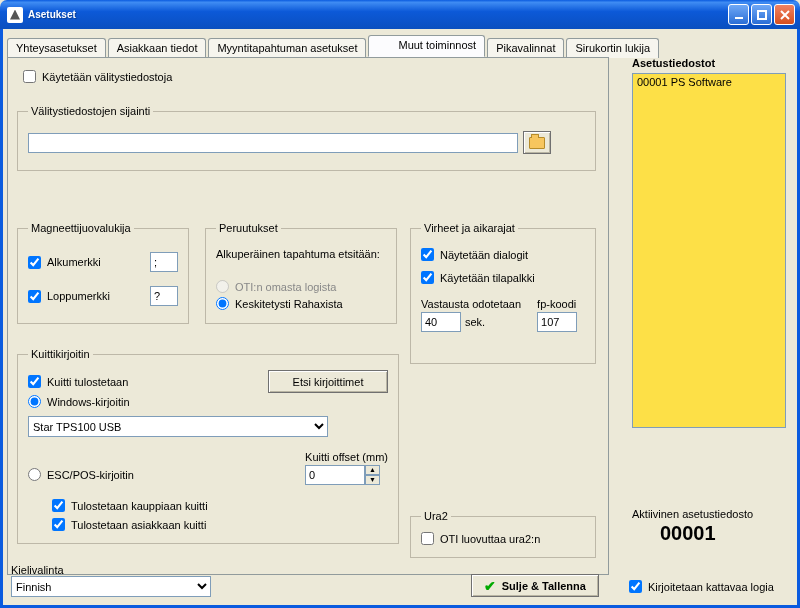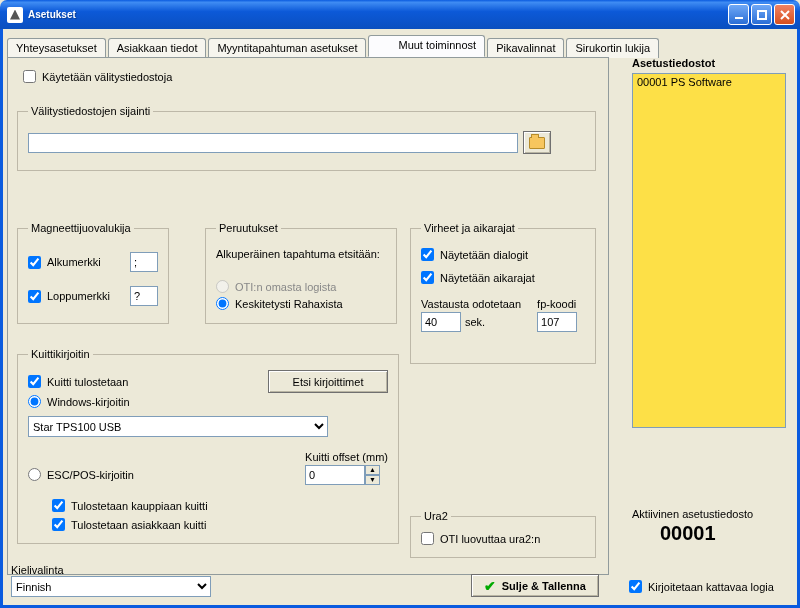--- a/index.html
+++ b/index.html
@@ -150,21 +150,21 @@
   .side-right .active-value { font-weight:bold; font-size:20px; margin-top:2px;margin-left:28px;}
   .bottom-bar { position:absolute; left:8px; bottom:8px; width:776px; display:flex; align-items:flex-end;}
   .save-btn {
     display:inline-flex; align-items:center; gap:6px;
     padding: 4px 12px;
     font-weight:bold;
   }
   .check-mark { color:#0a0; font-size:14px; font-weight:bold;}
   
   #grp-valitys { left:9px; top:47px; width:579px; height:66px; }
-  #grp-mag { left:9px; top:164px; width:152px; height:102px; }
+  #grp-mag { left:9px; top:164px; width:172px; height:102px; }
   #grp-peruu { left:197px; top:164px; width:192px; height:102px; }
   #grp-virheet { left:402px; top:164px; width:186px; height:142px; }
   #grp-kuitti { left:9px; top:290px; width:382px; height:196px; }
   #grp-ura2 { left:402px; top:452px; width:186px; height:48px; }
   .radio-row { display:flex; align-items:center; gap:6px; margin:4px 0;}
   .gray { color:#888;}
   .spin { display:inline-flex; }
   .spin input { width:60px; }
   .spin .arrows { display:flex; flex-direction:column; }
   .spin .arrows div { width:15px; height:10px; border:1px solid #7f9db9; background:#ece9d8; font-size:7px; line-height:8px; text-align:center; cursor:pointer;}
@@ -255,21 +255,21 @@
     </fieldset>
 
     <fieldset class="group" id="grp-virheet">
       <legend>Virheet ja aikarajat</legend>
       <label class="chk" style="margin-top:4px;">
         <input type="checkbox" checked="" style="">
         <span>Näytetään dialogit</span>
       </label><br>
       <label class="chk" style="margin-top:8px; display:inline-flex;">
         <input type="checkbox" checked="" style="">
-        <span>Näytetään aikarajat</span>
+        <span>Käytetään tilapalkki</span>
       </label>
       <div style="display:flex; gap:16px; margin-top:12px;">
         <div>
           <span class="lbl">Vastausta odotetaan</span>
           <div style="display:flex; align-items:center; gap:4px;">
             <input type="text" style="width: 40px;" value="40">
             <span>sek.</span>
           </div>
         </div>
         <div>

